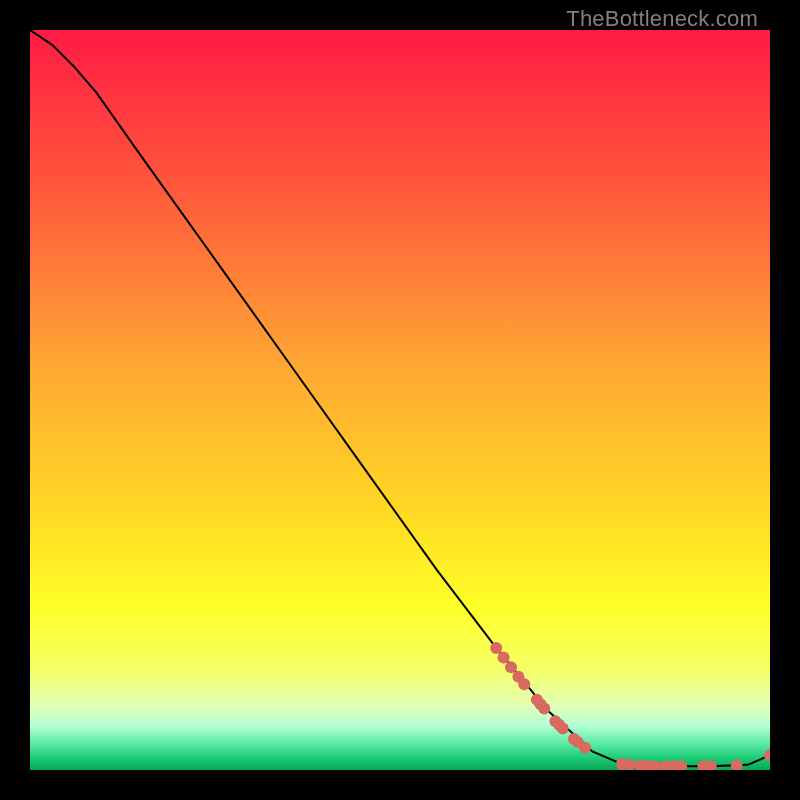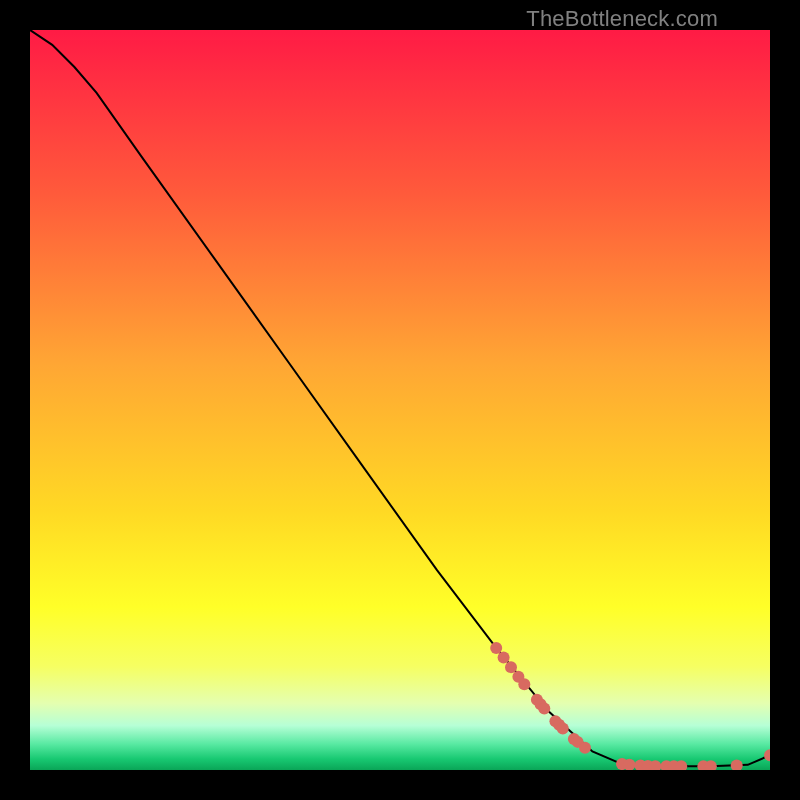--- a/index.html
+++ b/index.html
@@ -11,20 +11,21 @@
     overflow: hidden;
     font-family: Arial, Helvetica, sans-serif;
   }
   .frame {
     position: absolute;
     left: 0;
     top: 0;
     width: 748px;
     height: 800px;
     background: #000;
+    padding-left: 40px;
   }
   .plot {
     position: absolute;
     left: 30px;
     top: 30px;
     width: 740px;
     height: 740px;
     
   }
   .watermark {

